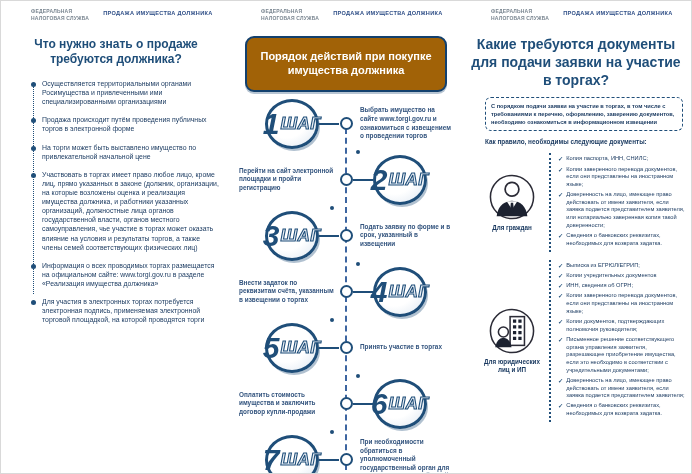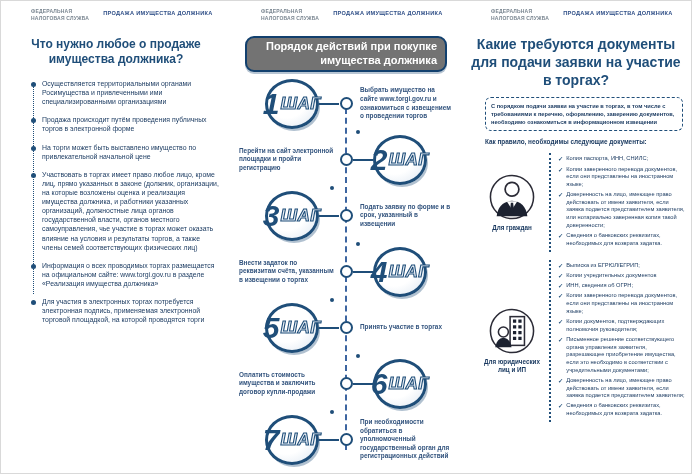--- a/index.html
+++ b/index.html
@@ -14,21 +14,21 @@
   .program { font-size:5.6px; font-weight:bold; color:#2d4d86; margin-left:14px; margin-top:2px; letter-spacing:.3px; }
 
   
   .left-title { font-size:12px; font-weight:bold; color:#1f4e79; text-align:center; margin:10px 16px 12px; line-height:1.25; }
   .bullets { list-style:none; margin:0 10px 0 30px; position:relative; }
   .bullets::before { content:''; position:absolute; left:2px; top:6px; height:calc(100% - 36px); border-left:1px dotted #1f4e79; }
   .bullets li { font-size:6.9px; line-height:1.32; color:#17375e; padding-left:11px; margin-bottom:9px; position:relative; }
   .bullets li::before { content:''; position:absolute; left:0; top:3px; width:5px; height:5px; border-radius:50%; background:#1f4e79; }
 
   
-  .mid-title-box { margin:9px 14px 4px; background:#737373; border:2px solid #12406e; border-radius:9px; padding:2px 8px; text-align:right; box-shadow:0 2px 0 rgba(18,64,110,.3); }
+  .mid-title-box { margin:9px 14px 4px; background:#a16207; border:2px solid #12406e; border-radius:9px; padding:12px 8px; text-align:center; box-shadow:0 2px 0 rgba(18,64,110,.3); }
   .mid-title-box span { color:#fff; font-weight:bold; font-size:11px; line-height:1.25; display:block; }
   .timeline { position:relative; height:396px; margin-top:2px; }
   .timeline::before { content:''; position:absolute; left:50%; margin-left:-1px; top:22px; bottom:22px; border-left:2px dashed #3d65a0; }
   .step-row { display:grid; grid-template-columns:1fr 14px 1fr; align-items:center; height:56px; position:relative; padding:0 8px; }
   .node { width:13px; height:13px; border:2px solid #1f4e79; border-radius:50%; background:#fff; justify-self:center; z-index:2; }
   .badge-wrap { display:flex; align-items:center; z-index:1; }
   .badge-wrap.to-right { justify-content:flex-end; }
   .badge-wrap.to-left  { justify-content:flex-start; }
   .connector { height:2px; background:#1f4e79; width:20px; flex:none; }
   .badge { width:54px; height:50px; flex:none; border:3px solid #1f4e79; border-radius:50%;
@@ -63,21 +63,21 @@
 <div class="page">
 
   <section class="panel">
     <header class="fns-header">
       <div class="agency">
         <div>ФЕДЕРАЛЬНАЯ</div>
         <div>НАЛОГОВАЯ СЛУЖБА</div>
       </div>
       <div class="program">ПРОДАЖА ИМУЩЕСТВА ДОЛЖНИКА</div>
     </header>
-    <h1 class="left-title">Что нужно любое о продаже имущества должника?</h1>
+    <h1 class="left-title">Что нужно знать о продаже требуются должника?</h1>
     <ul class="bullets">
       <li>Осуществляется территориальными органами Росимущества и привлеченными ими специализированными организациями</li>
       <li>Продажа происходит путём проведения публичных торгов в электронной форме</li>
       <li>На торги может быть выставлено имущество по привлекательной начальной цене</li>
       <li>Участвовать в торгах имеет право любое лицо, кроме лиц, прямо указанных в законе (должник, организации, на которые возложены оценка и реализация имущества должника, и работники указанных организаций, должностные лица органов государственной власти, органов местного самоуправления, чье участие в торгах может оказать влияние на условия и результаты торгов, а также члены семей соответствующих физических лиц)</li>
       <li>Информация о всех проводимых торгах размещается на официальном  сайте: www.torgi.gov.ru в разделе «Реализация имущества должника»</li>
       <li>Для участия в электронных торгах потребуется электронная подпись, применяемая электронной торговой площадкой, на которой проводятся торги</li>
     </ul>
   </section>
 

